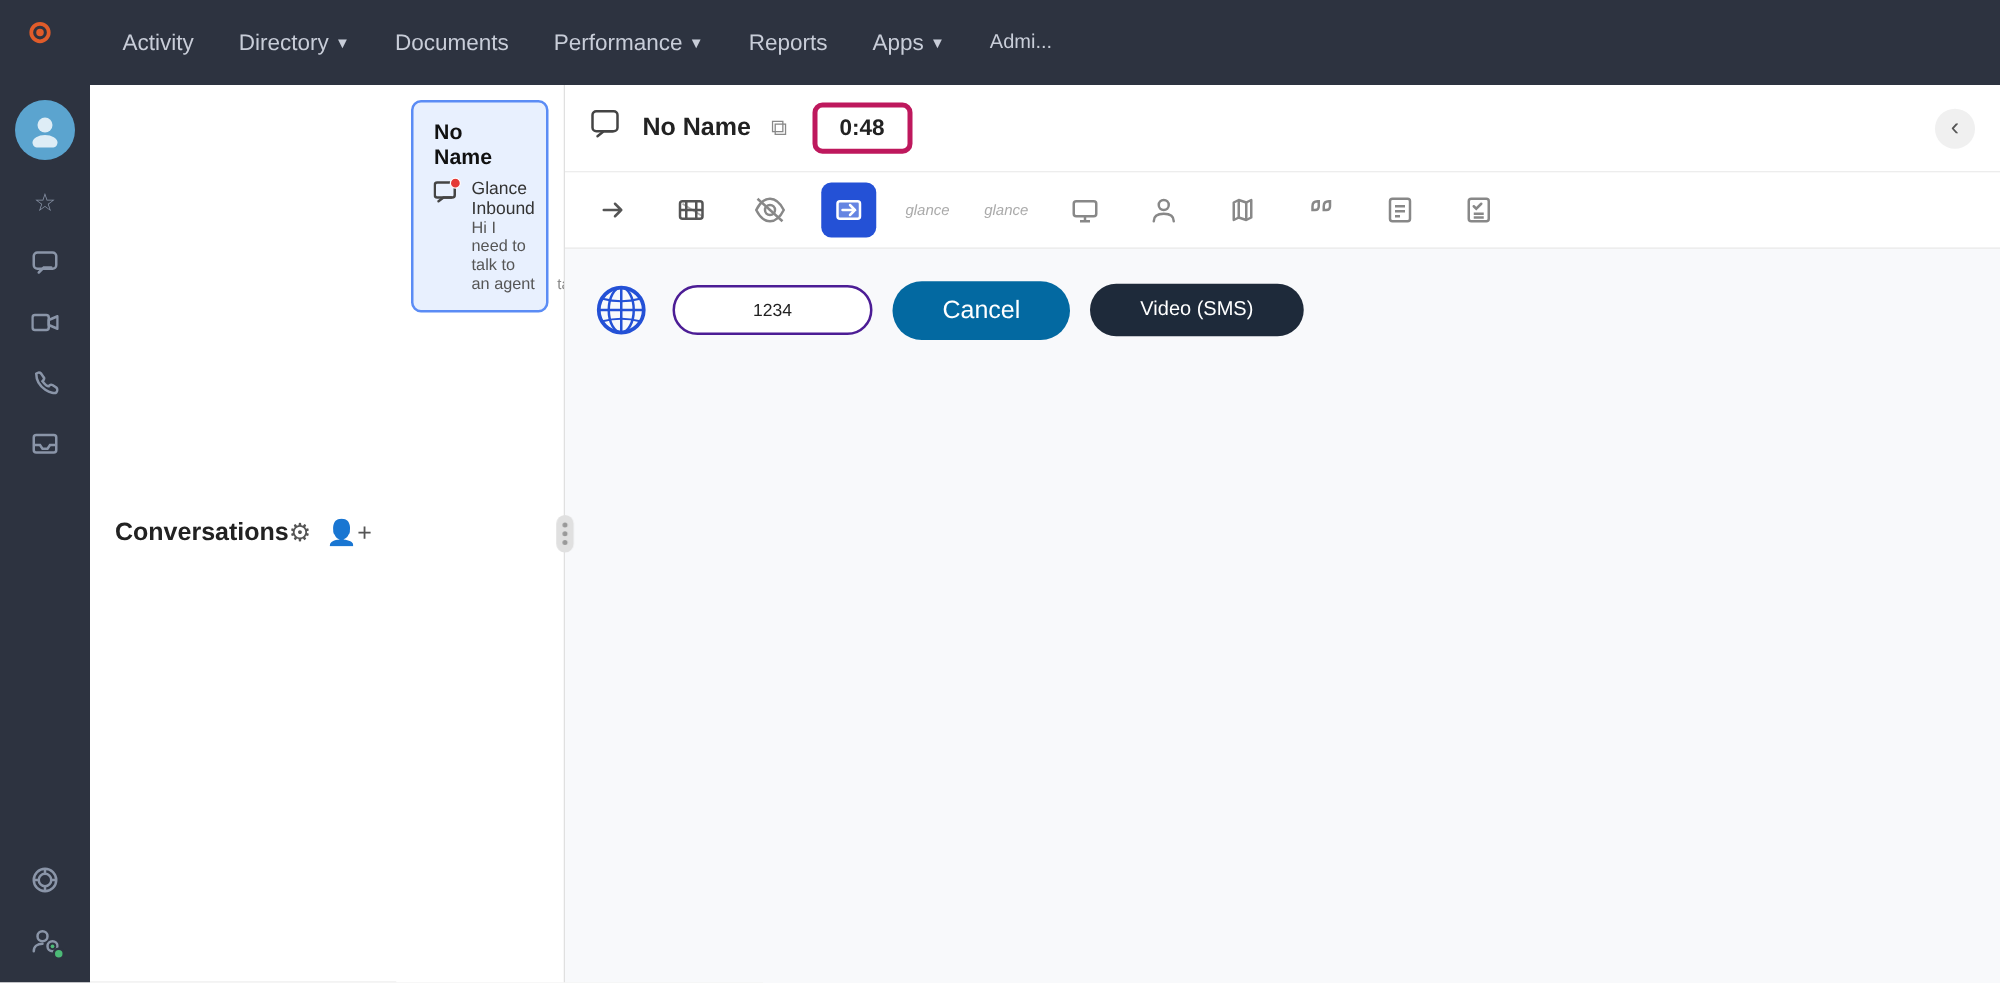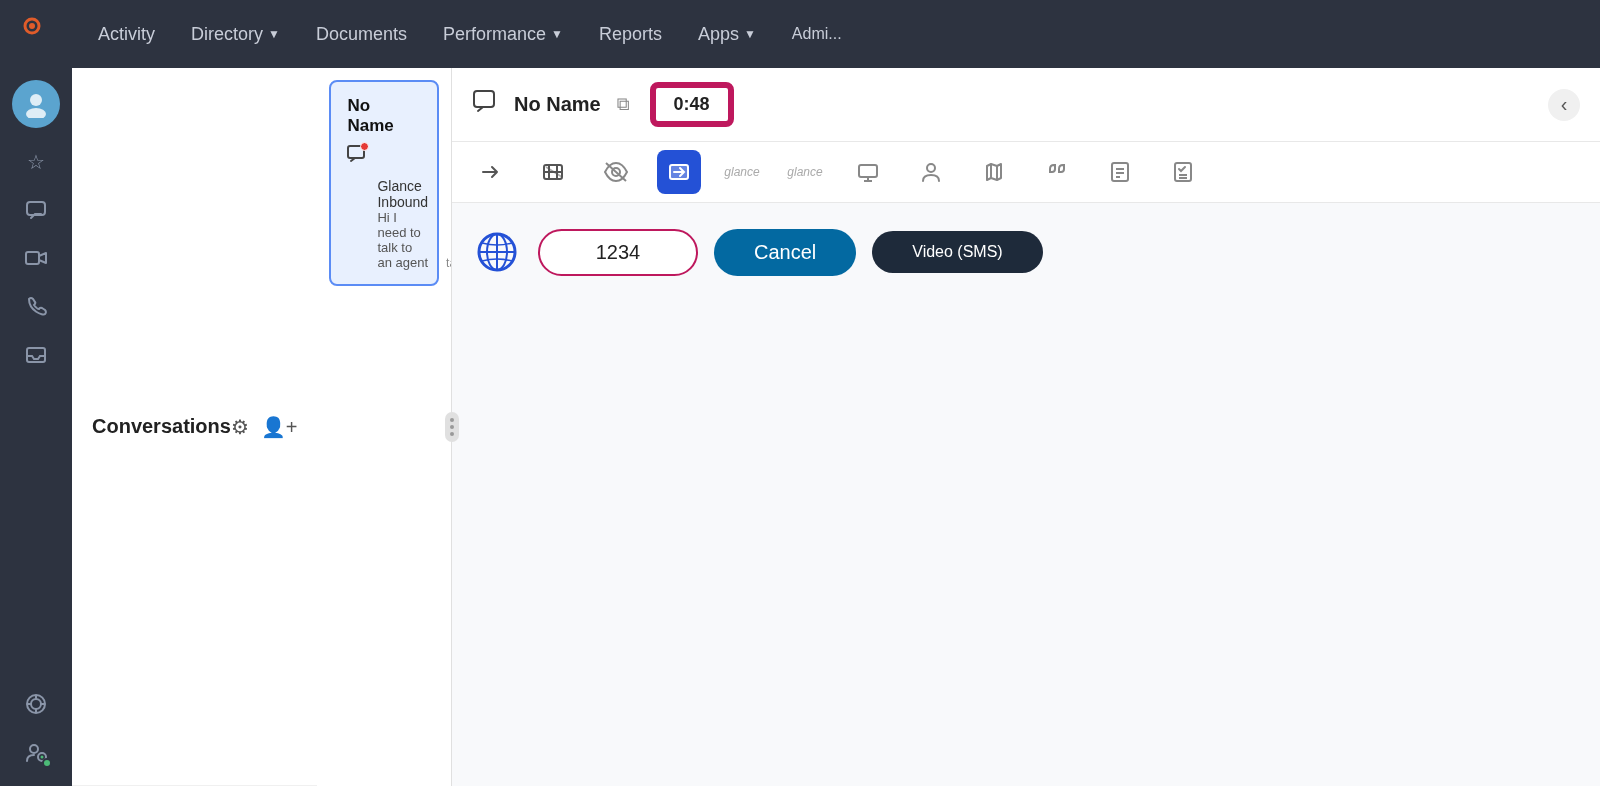--- a/index.html
+++ b/index.html
@@ -111,39 +111,39 @@
     .conv-item-icon-wrap {
       position: relative; flex-shrink: 0; margin-top: 2px;
     }
     .conv-item-icon-wrap .conv-icon {
       color: #555; font-size: 18px;
     }
     .conv-item-icon-wrap .red-dot {
       width: 9px; height: 9px; background: #e53935; border-radius: 50%;
       position: absolute; top: -2px; right: -2px; border: 1px solid #fff;
     }
-    .conv-item-meta { flex: 1; margin-top: 36px; }
+    .conv-item-meta { flex: 1; }
     .conv-item-source { font-size: 14px; color: #333; font-weight: 500; }
     .conv-item-preview { font-size: 13px; color: #555; }
     .conv-item-time { font-size: 12px; color: #888; white-space: nowrap; margin-left: 8px; align-self: flex-end; }
 
     
     .main-content {
       flex: 1; display: flex; flex-direction: column; background: #f8f9fb;
       position: relative;
     }
     .main-content-header {
       display: flex; align-items: center; padding: 14px 20px; background: #fff;
       border-bottom: 1px solid #e8e8e8; gap: 16px;
     }
     .chat-title-icon { color: #444; font-size: 22px; }
     .chat-title-text { font-size: 20px; font-weight: 600; color: #222; }
     .copy-icon { color: #888; font-size: 18px; cursor: pointer; }
     .timer-badge {
-      border: 6px solid #be185d; border-radius: 8px; padding: 6px 18px;
+      border: 4px solid #be185d; border-radius: 8px; padding: 6px 18px;
       font-size: 18px; font-weight: 600; color: #222; margin-left: 4px;
     }
     .collapse-btn {
       margin-left: auto; color: #555; font-size: 20px; cursor: pointer;
       background: #f0f0f0; border-radius: 50%; width: 32px; height: 32px;
       display: flex; align-items: center; justify-content: center;
     }
 
     
     .main-toolbar {
@@ -162,22 +162,22 @@
 
     
     .action-area {
       padding: 24px 20px; display: flex; align-items: center; gap: 16px;
     }
     .globe-icon-btn {
       width: 50px; height: 50px; display: flex; align-items: center; justify-content: center;
       font-size: 28px; color: #2451d6; flex-shrink: 0; cursor: pointer;
     }
     .session-input {
-      border: 2px solid #be185d; border-radius: 28px; padding: 10px 24px;
-      font-size: 20px; color: #222; width: 160px; outline: none; text-align: center;
+      border: 2px solid #4c1d95; border-radius: 28px; padding: 10px 24px;
+      font-size: 14px; color: #222; width: 160px; outline: none; text-align: center;
     }
     .btn-join {
       background: #29aacc; color: #fff; border: none; border-radius: 28px;
       padding: 12px 40px; font-size: 20px; cursor: pointer; font-weight: 500;
     }
     .btn-cancel {
       background: #0369a1; color: #fff; border: none; border-radius: 28px;
       padding: 12px 40px; font-size: 20px; cursor: pointer; font-weight: 500;
     }
     .btn-video-sms {

